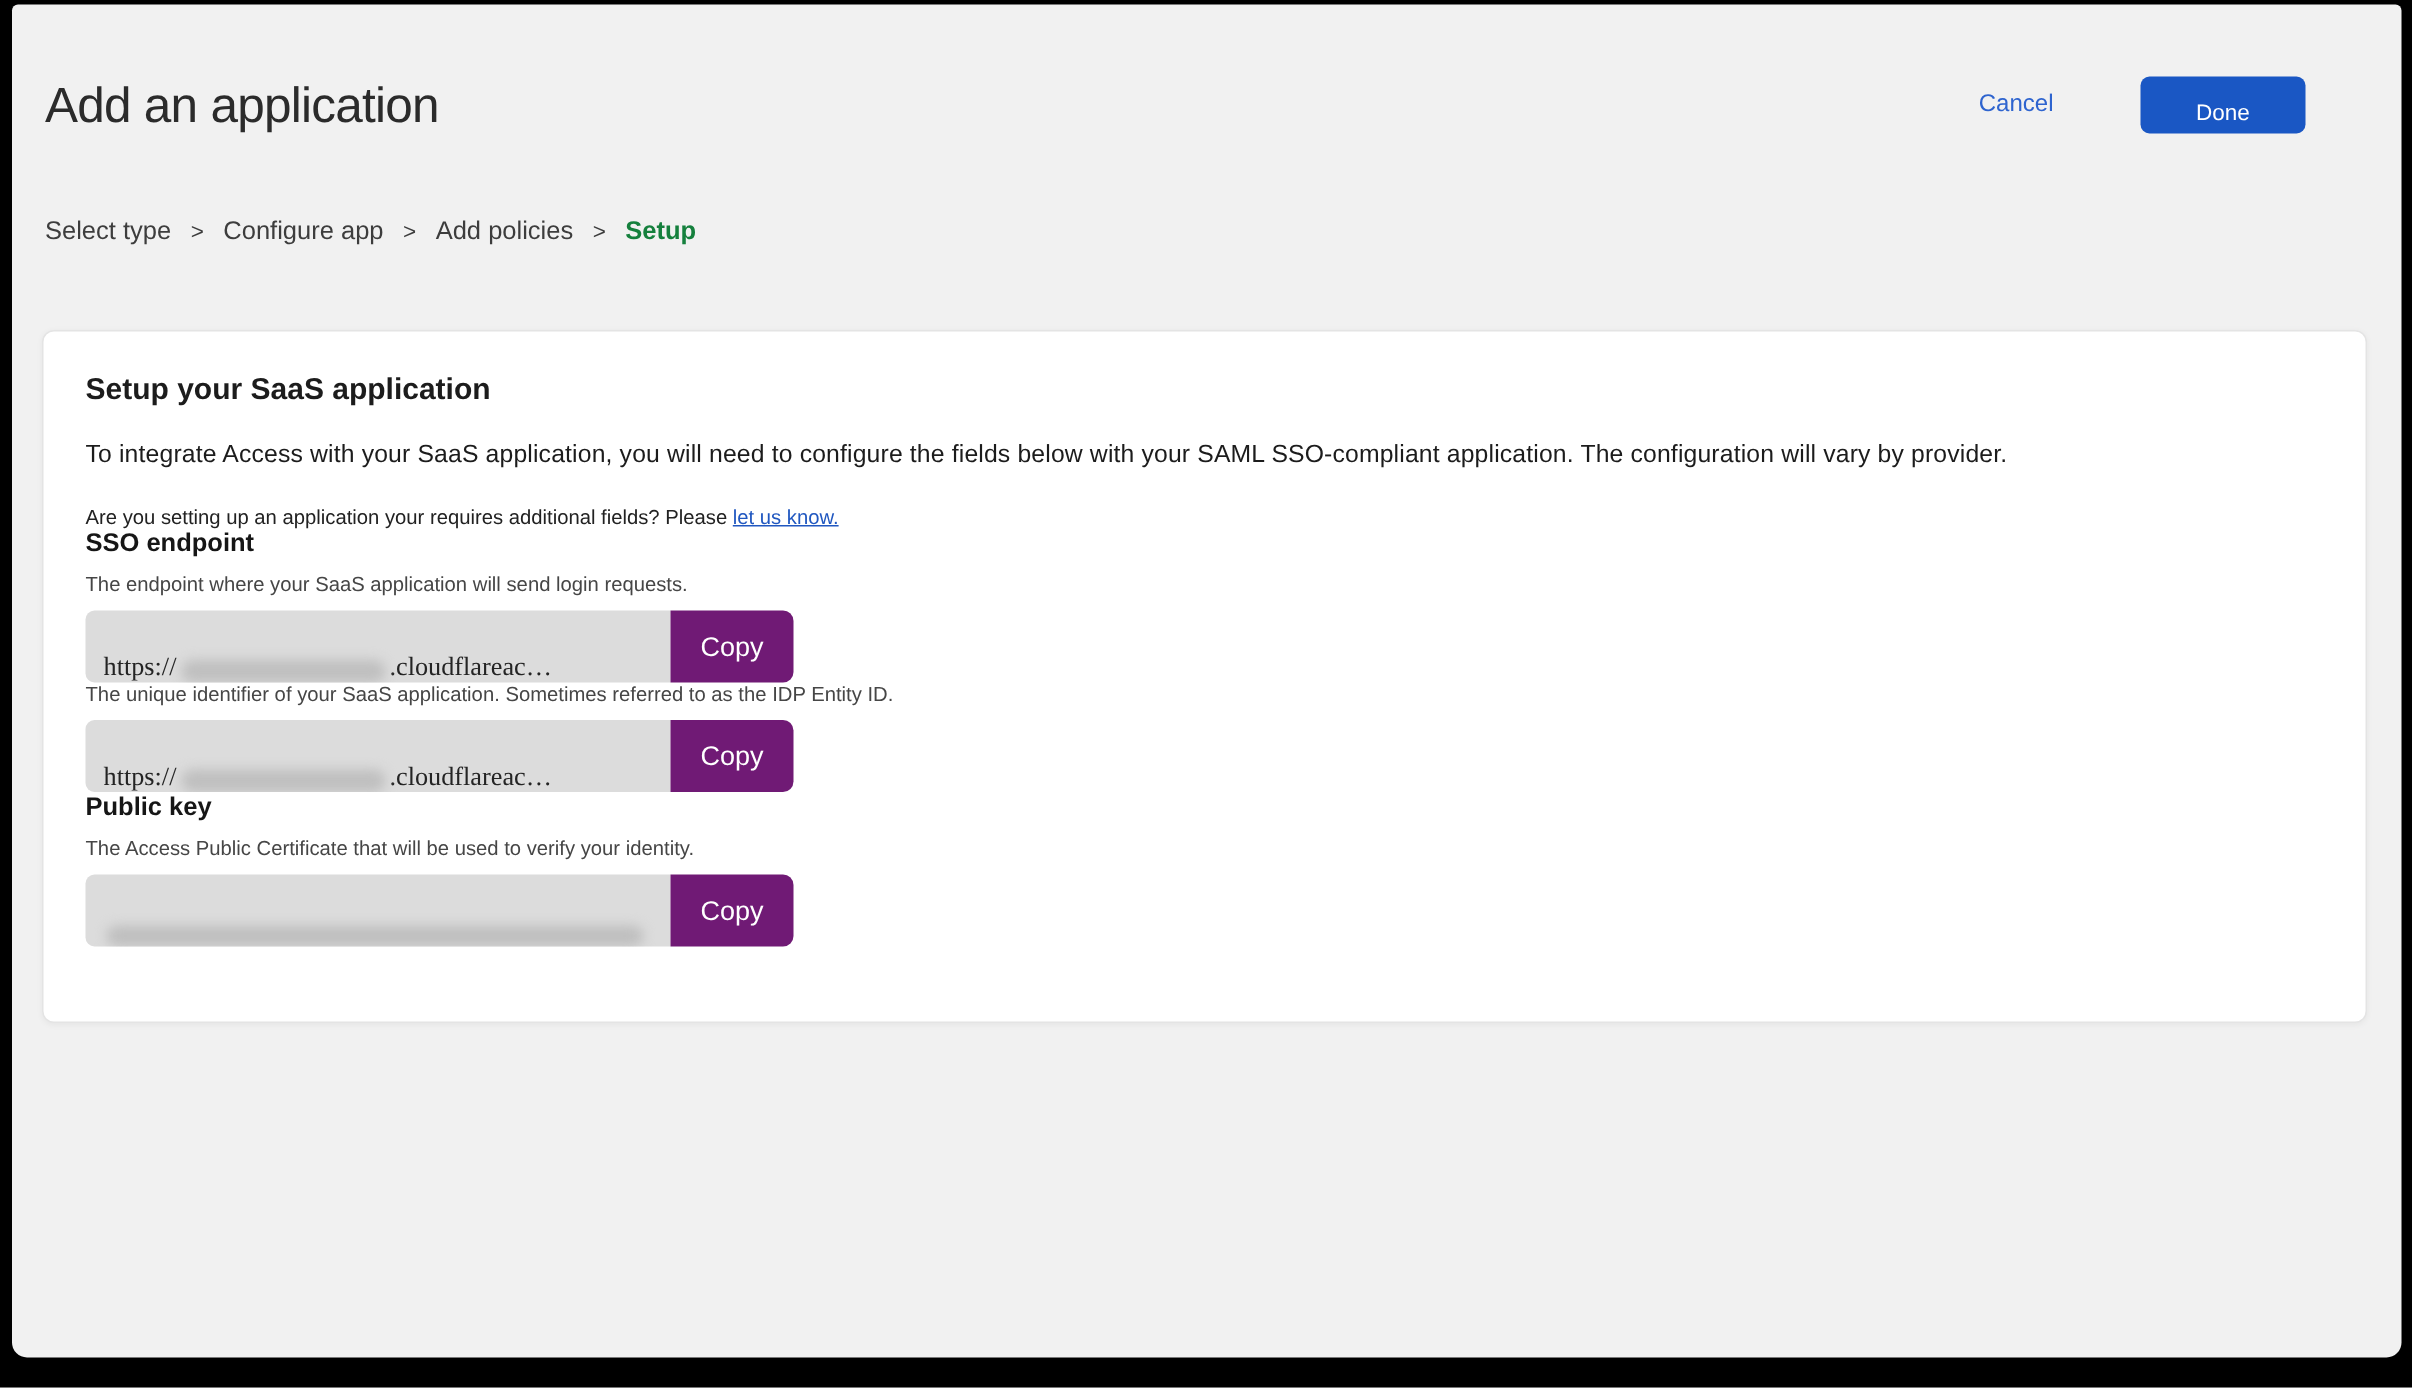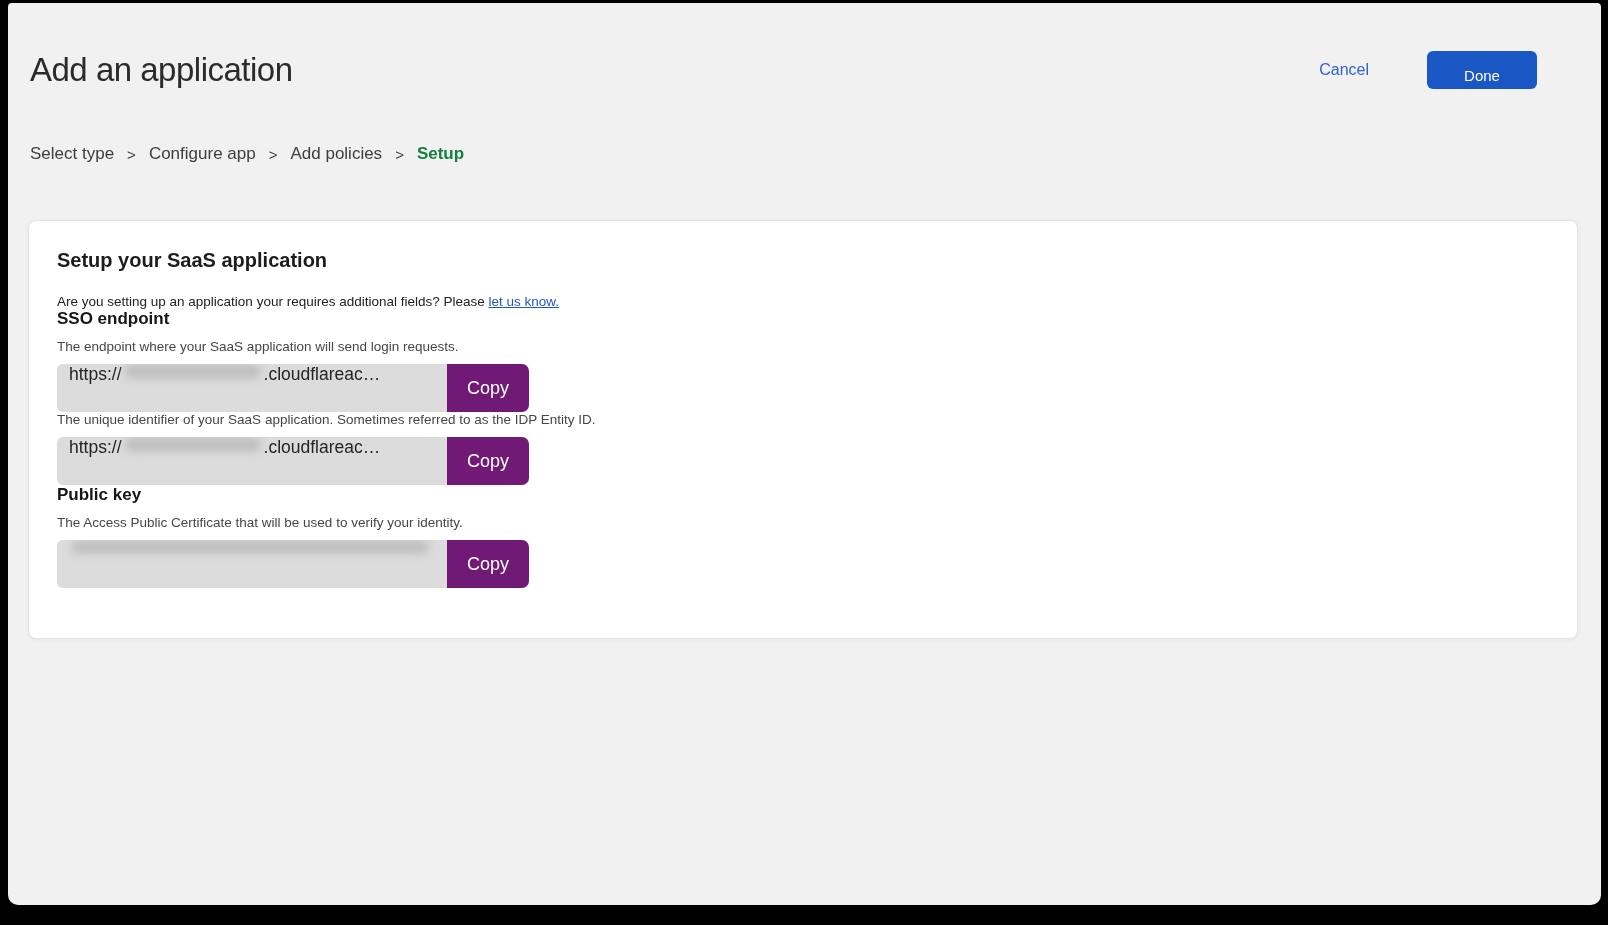--- a/index.html
+++ b/index.html
@@ -101,23 +101,23 @@
     font-size: 13.5px;
     color: #464646;
     margin-bottom: 10px;
   }
   .field-row { display: flex; height: 48px; width: 492px; }
   .field-value {
     width: 390px;
     background: #dcdcdc;
     border-radius: 6px 0 0 6px;
     display: flex;
-    align-items: flex-start;
+    align-items: flex-end;
     padding: 0 12px;
-    font-family: Liberation Sans, sans-serif;
+    font-family: Liberation Serif, serif;
     font-size: 17.5px;
     color: #242424;
     white-space: nowrap;
     overflow: hidden;
   }
   .redacted-blob {
     display: inline-block;
     height: 15px;
     width: 136px;
     margin: 0 3px;
@@ -160,20 +160,21 @@
     <span class="crumb-sep">&gt;</span>
     <span class="crumb">Configure app</span>
     <span class="crumb-sep">&gt;</span>
     <span class="crumb">Add policies</span>
     <span class="crumb-sep">&gt;</span>
     <span class="crumb active">Setup</span>
   </nav>
 
   <section class="card">
     <h2 class="card-heading">Setup your SaaS application</h2>
+    <p class="card-description">To integrate Access with your SaaS application, you will need to configure the fields below with your SAML SSO-compliant application. The configuration will vary by provider.</p>
     <p class="card-note"><span>Are you setting up an application your requires additional fields? Please </span><a class="note-link">let us know.</a></p>
 
     <div class="field-section">
       <h3 class="field-label">SSO endpoint</h3>
       <p class="field-desc">The endpoint where your SaaS application will send login requests.</p>
       <div class="field-row">
         <div class="field-value">
           <span>https://</span>
           <span class="redacted-blob"></span>
           <span>.cloudflareac…</span>

